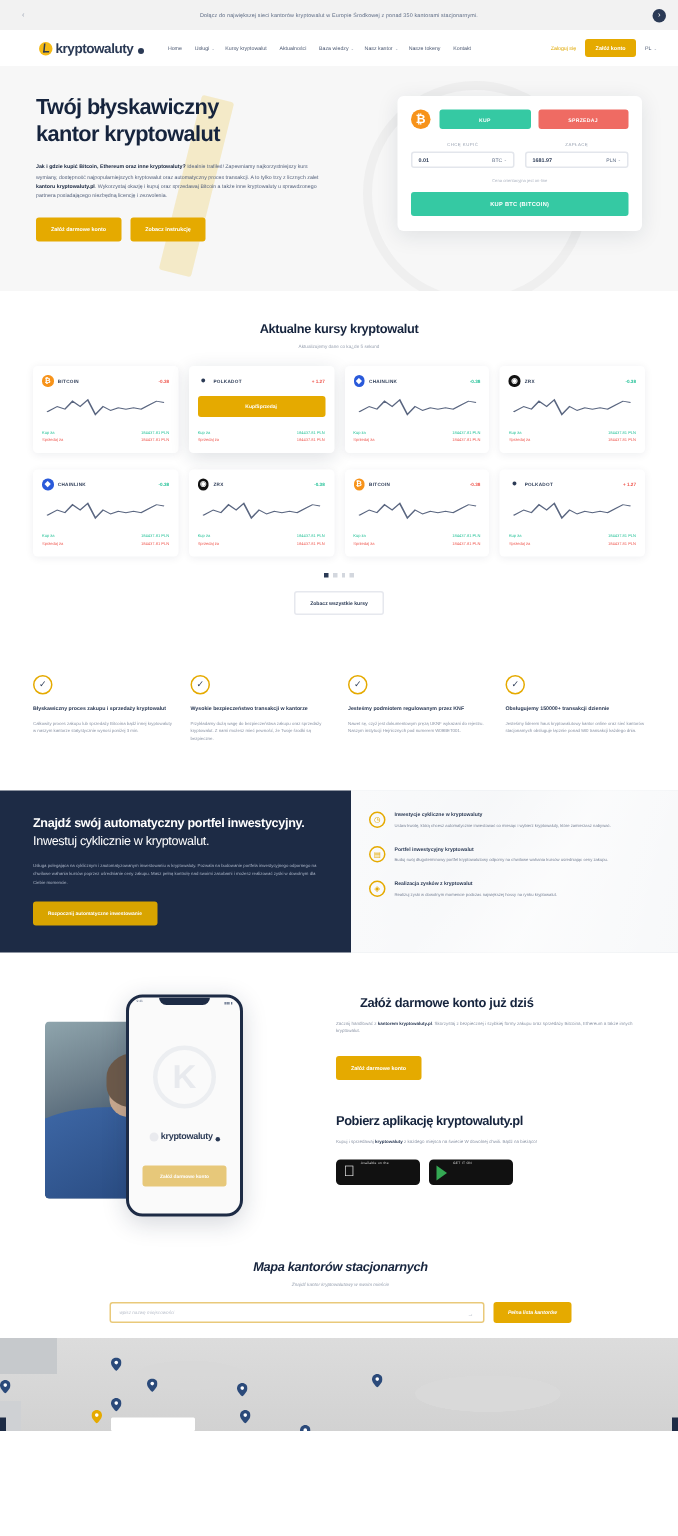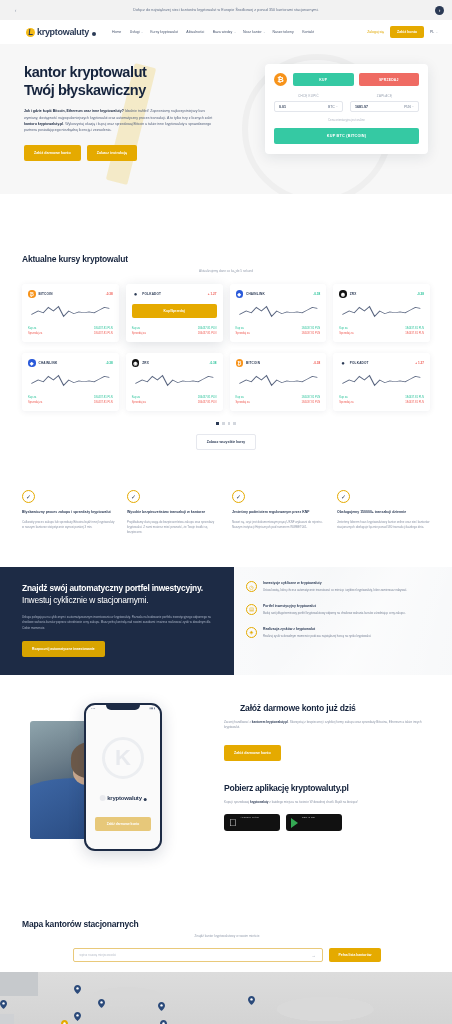--- a/index.html
+++ b/index.html
@@ -164,21 +164,21 @@
   .w-note{ margin-top:6px; text-align:center; font-size:2.8px; color:#aeb5c2; }
   .w-cta{
     margin-top:6px; background:#35c9a3; color:#fff; text-align:center;
     font-size:3.8px; font-weight:bold; padding:6px 0; border-radius:2px; cursor:pointer;
     letter-spacing:.2px;
   }
 
   
   .section { padding: 20px 22px; }
   .sec-title{
-    text-align:left; font-size:8.5px; font-weight:bold; color:#16243d; letter-spacing:-.2px;margin-top:40px;
+    text-align:center; font-size:8.5px; font-weight:bold; color:#16243d; letter-spacing:-.2px;
   }
   .sec-sub{ text-align:center; font-size:3.1px; color:#98a1b0; margin-top:5px; }
 
   
   .cards { display:grid; grid-template-columns: repeat(4,1fr); gap:7px; margin-top:11px; }
   .card{
     background:#fff; border-radius:3px; box-shadow:0 1px 6px rgba(20,35,60,.07);
     padding:6px 6px 6px 6px; height:58px; display:flex; flex-direction:column;
   }
   .card.active{ box-shadow:0 3px 13px rgba(20,35,60,.14); }
@@ -314,21 +314,21 @@
   .badge-ico{ font-size:10px; line-height:1; }
   .badge-txt{ line-height:1.15; }
   .badge-small{ font-size:2.2px; color:#d9d9d9; letter-spacing:.2px; }
   .badge-big{ font-size:5px; font-weight:bold; letter-spacing:-.2px; }
   .gp-tri{
     width:0;height:0;border-left:7px solid #34a853;
     border-top:5px solid transparent;border-bottom:5px solid transparent;
   }
 
   
-  .mapsec{ padding:14px 20px 0 22px; }
+  .mapsec{ padding:14px 20px 0 22px;font-style:italic; }
   .map-row{ display:flex; gap:6px; justify-content:center; margin-top:10px; }
   .map-input{
     flex:1; max-width:250px; border:1px solid #e9c97a; border-radius:2px; height:14px;
     display:flex; align-items:center; justify-content:space-between; padding:0 6px;
     background:#fff;
   }
   .map-ph{ font-size:3.1px; color:#b9bfca; }
   .map-arrow{ font-size:4px; color:#9aa3b2; }
   .map-btn{
     background:#e5aa00;color:#fff;font-size:3.4px;font-weight:bold;
@@ -427,22 +427,22 @@
 <div class="hero">
   <div class="hero-bg">
     <div class="ring"></div>
     <div class="band1"></div>
     <div class="band2"></div>
     <div class="swoosh"></div>
   </div>
 
   <div class="hero-left">
     <div class="hero-title">
+      <div>Twój błyskawiczny</div>
       <div>kantor kryptowalut</div>
-      <div>Twój błyskawiczny</div>
     </div>
     <div class="hero-body">
       <b>Jak i gdzie kupić Bitcoin, Ethereum oraz inne kryptowaluty?</b><span> Idealnie trafiłeś! Zapewniamy najkorzystniejszy kurs wymiany, dostępność najpopularniejszych kryptowalut oraz automatyczny proces transakcji. A to tylko trzy z licznych zalet </span><b>kantoru kryptowaluty.pl</b><span>. Wykorzystaj okazję i kupuj oraz sprzedawaj Bitcoin a także inne kryptowaluty u sprawdzonego partnera posiadającego niezbędną licencję i zezwolenia.</span>
     </div>
     <div class="hero-btns">
       <button class="btn-gold-lg">Załóż darmowe konto</button>
       <button class="btn-gold-lg">Zobacz instrukcję</button>
     </div>
   </div>
 
@@ -697,21 +697,21 @@
       <div class="why-check">✓</div>
       <div class="why-h">Obsługujemy 150000+ transakcji dziennie</div>
       <div class="why-p">Jesteśmy liderem haus kryptowalutowy kantor online oraz sieć kantorów stacjonarnych obsługuje łącznie ponad 580 transakcji każdego dnia.</div>
     </div>
   </div>
 </div>
 
 <div class="invest">
   <div class="invest-left">
     <div class="inv-title">
-      <b>Znajdź swój automatyczny portfel inwestycyjny.</b><span> Inwestuj cyklicznie w stacjonarnymi.</span>
+      <b>Znajdź swój automatyczny portfel inwestycyjny.</b><span> Inwestuj cyklicznie w kryptowalut.</span>
     </div>
     <div class="inv-p">Usługa polegająca na cyklicznym i zautomatyzowanym inwestowaniu w kryptowaluty. Pozwala na budowanie portfela inwestycyjnego odpornego na chwilowe wahania kursów poprzez uśrednianie ceny zakupu. Masz pełną kontrolę nad swoimi zasobami i możesz realizować zyski w dowolnym dla Ciebie momencie.</div>
     <div class="inv-btn">Rozpocznij automatyczne inwestowanie</div>
   </div>
   <div class="invest-right">
     <div class="inv-item">
       <div class="inv-ico">◷</div>
       <div>
         <div class="inv-h">Inwestycje cykliczne w kryptowaluty</div>
         <div class="inv-d">Ustaw kwotę, którą chcesz automatycznie inwestować co miesiąc i wybierz kryptowaluty, które zamierzasz nabywać.</div>

